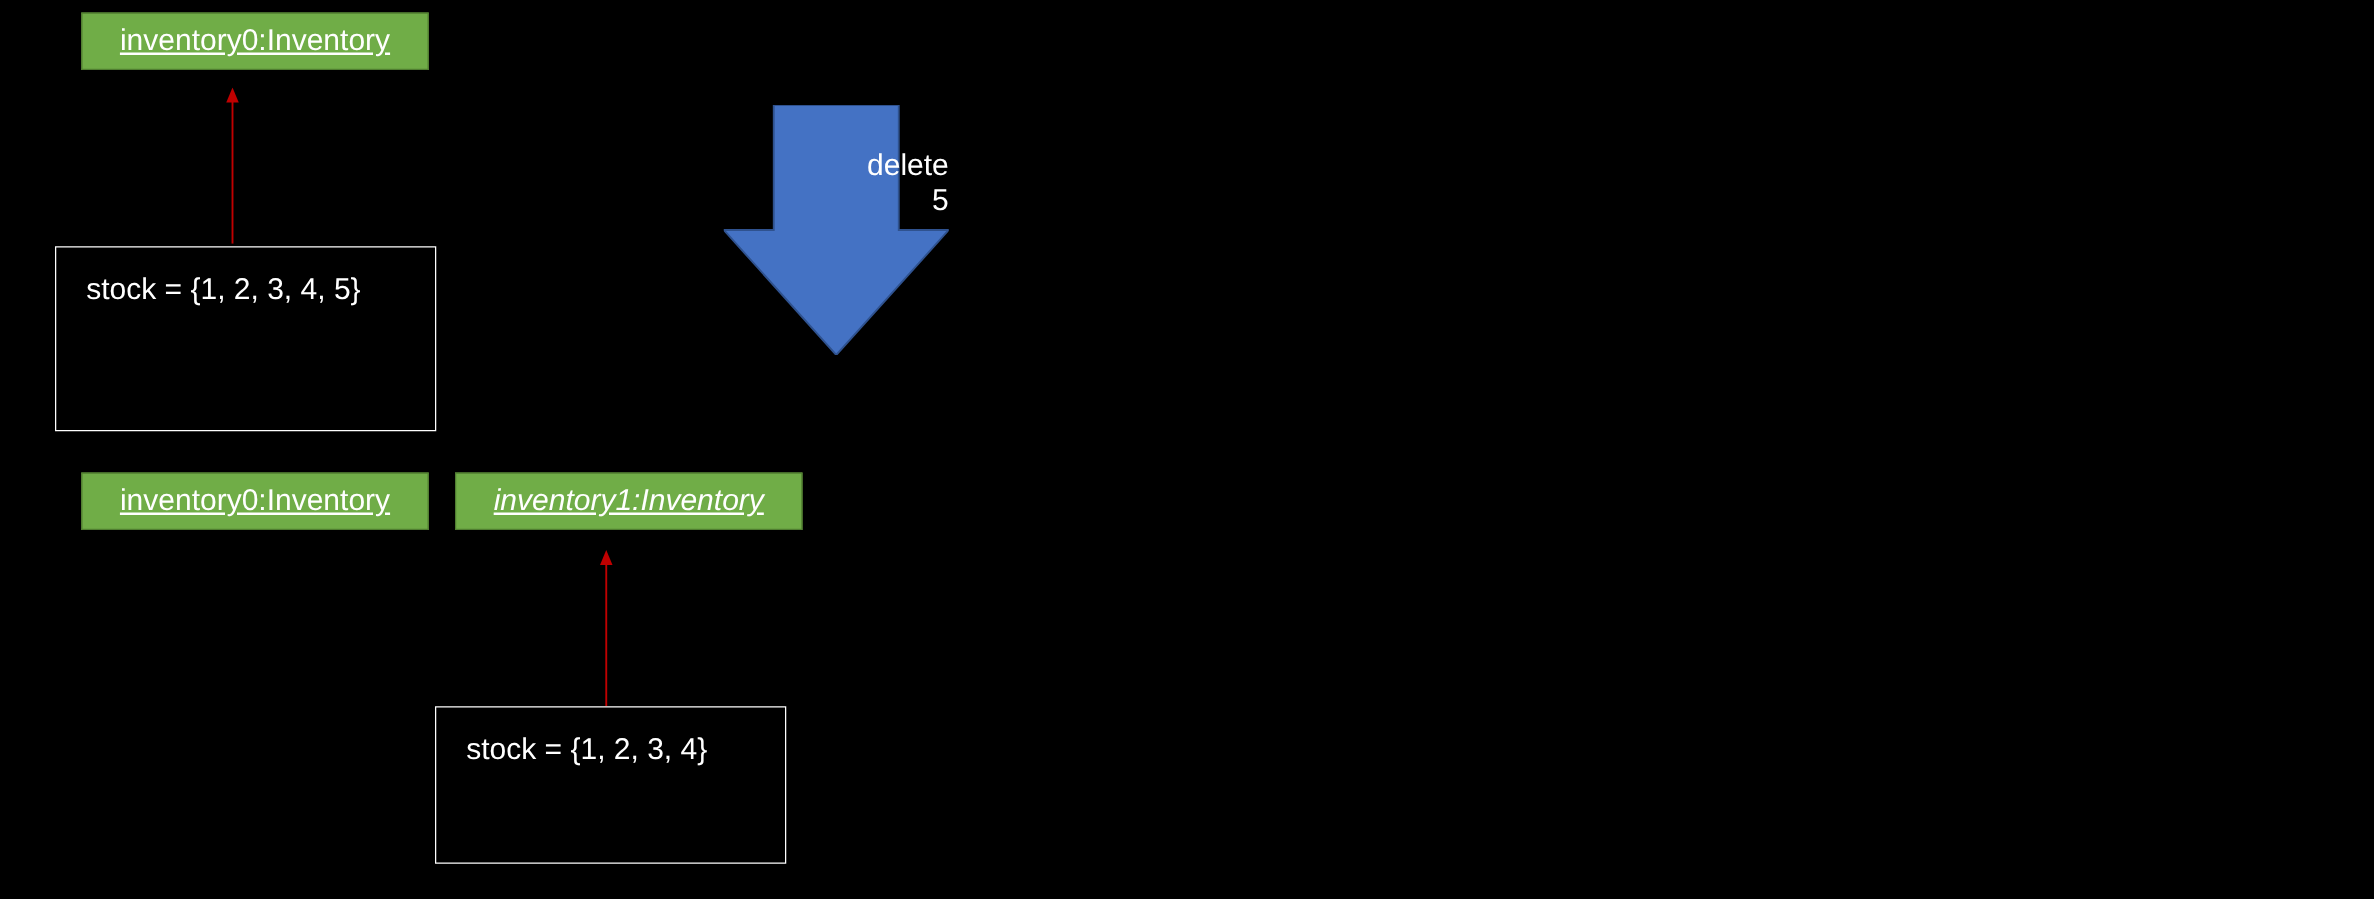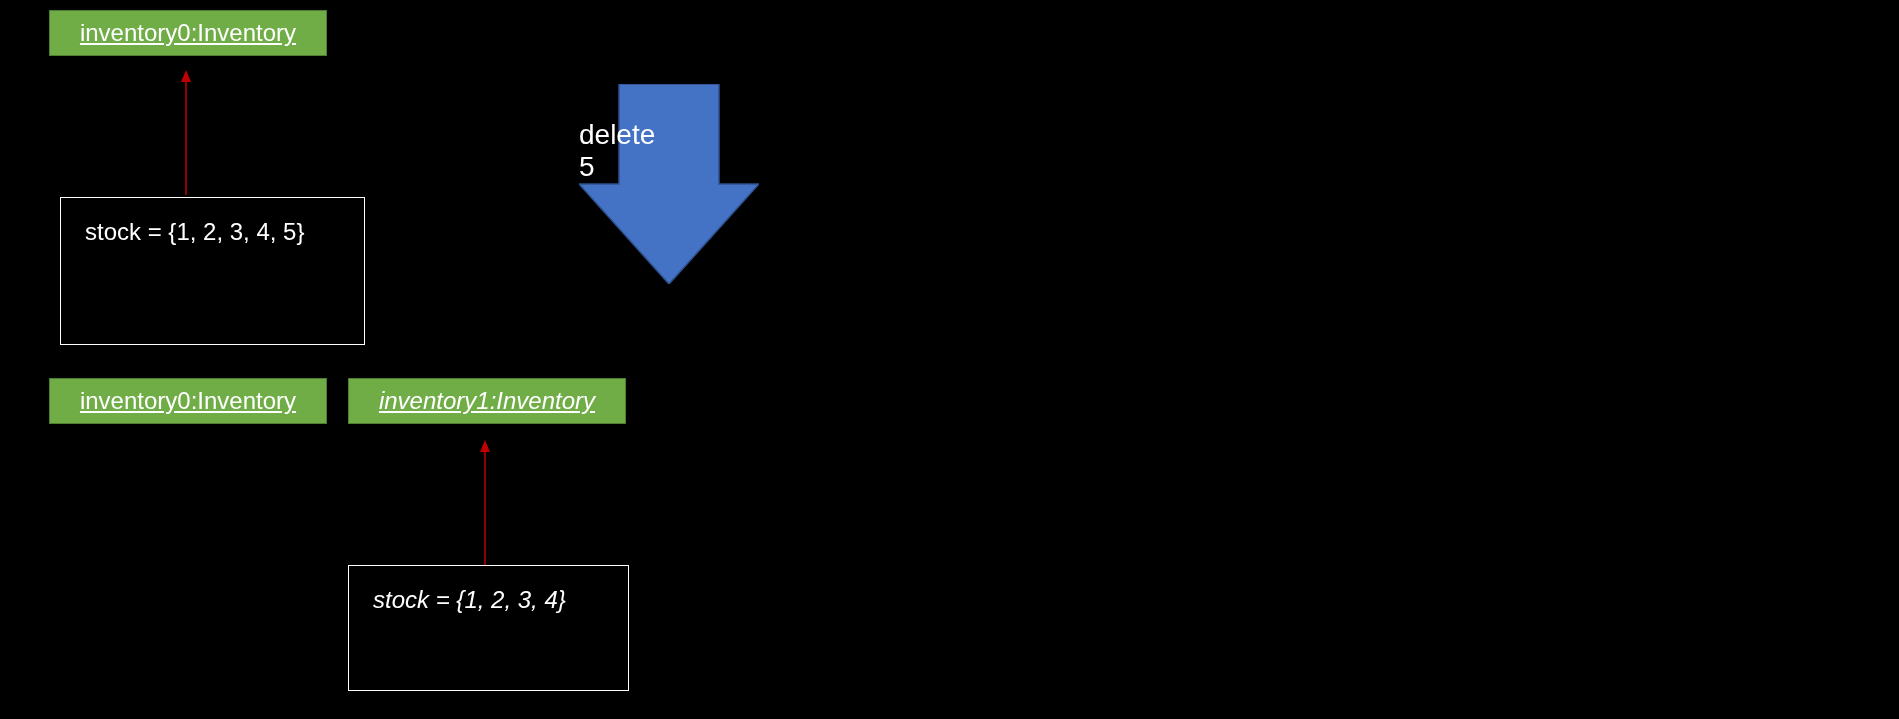--- a/index.html
+++ b/index.html
@@ -16,41 +16,42 @@
     }
     .object-box {
       position: absolute;
       background: #70AD47;
       border: 1px solid #507E31;
       color: #fff;
       font-size: 24px;
       text-align: center;
       padding: 8px 16px;
       text-decoration: underline;
+      margin-left: 16px;
     }
     .comment-box {
       position: absolute;
       background: #000;
       border: 1px solid #fff;
       color: #fff;
       font-size: 24px;
       padding: 20px 24px;
       min-height: 120px;
     }
     .down-arrow {
       position: absolute;
     }
     .down-arrow svg {
       display: block;
     }
     .arrow-text {
       position: absolute;
       color: #fff;
-      font-size: 28px;
-      text-align: left;
+      font-size: 24px;
+      text-align: right;
       width: 100%;
       top: 35px;
     }
     .red-arrow {
       position: absolute;
     }
   </style>
 </head>
 <body>
 
@@ -58,21 +59,21 @@
   <span>inventory0:Inventory</span>
 </div>
 
 <div class="red-arrow" style="left: 176px; top: 70px;">
   <svg width="20" height="125">
     <line x1="10" y1="10" x2="10" y2="125" stroke="#C00000" stroke-width="1.5"></line>
     <polygon points="10,0 5,12 15,12" fill="#C00000"></polygon>
   </svg>
 </div>
 
-<div class="comment-box" style="left: 60px; top: 197px; width: 305px; height: 148px;">
+<div class="comment-box" style="left: 44px; top: 197px; width: 305px; height: 148px;">
   <span>stock = {1, 2, 3, 4, 5}</span>
 </div>
 
 <div class="down-arrow" style="left: 579px; top: 84px; width: 180px; height: 200px;">
   <svg width="180" height="200" viewBox="0 0 180 200">
     <polygon points="40,0 140,0 140,100 180,100 90,200 0,100 40,100" fill="#4472C4" stroke="#2F528F" stroke-width="1.5"></polygon>
   </svg>
   <div class="arrow-text">
     <span>delete</span><br>
     <span>5</span>
@@ -87,15 +88,15 @@
   <span>inventory1:Inventory</span>
 </div>
 
 <div class="red-arrow" style="left: 475px; top: 440px;">
   <svg width="20" height="125">
     <line x1="10" y1="10" x2="10" y2="125" stroke="#C00000" stroke-width="1.5"></line>
     <polygon points="10,0 5,12 15,12" fill="#C00000"></polygon>
   </svg>
 </div>
 
-<div class="comment-box" style="left: 348px; top: 565px; width: 281px; height: 126px; font-style: italic;">
+<div class="comment-box" style="left: 348px; top: 565px; width: 281px; height: 126px;">
   <span>stock = {1, 2, 3, 4}</span>
 </div>
 
 </body></html>

